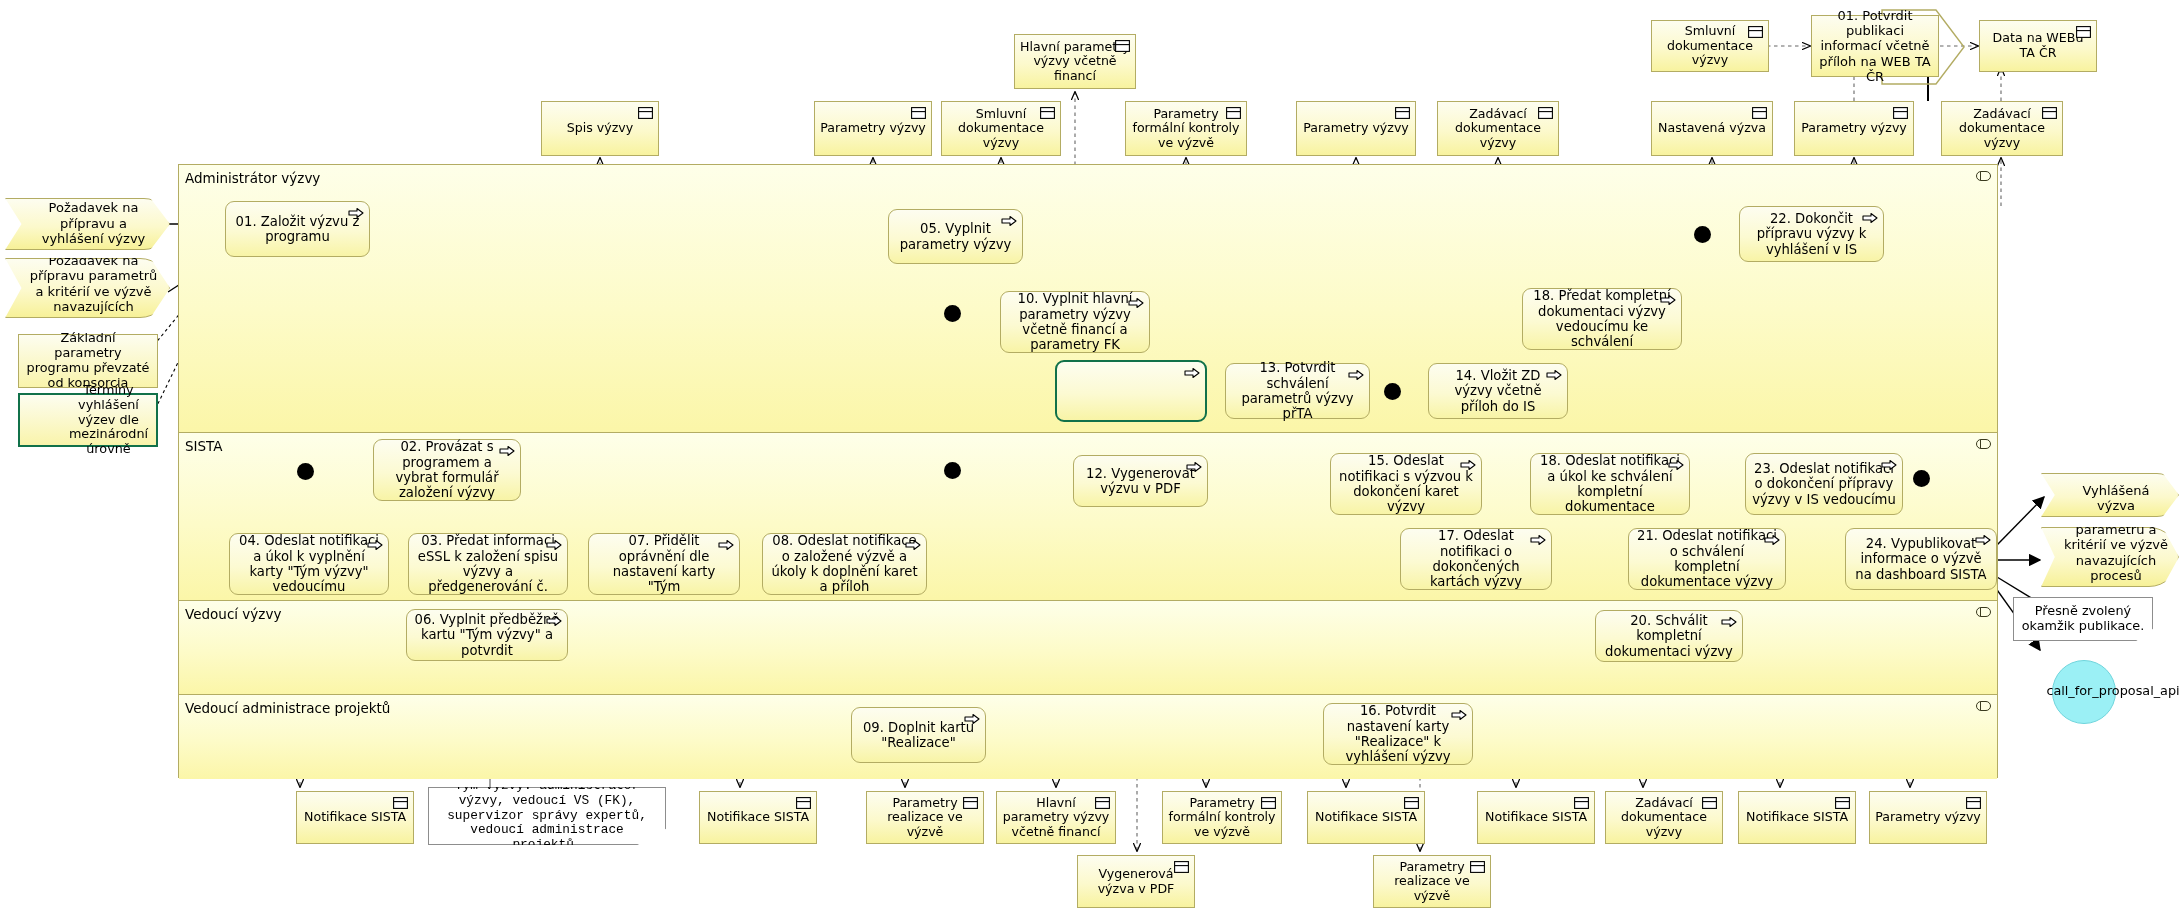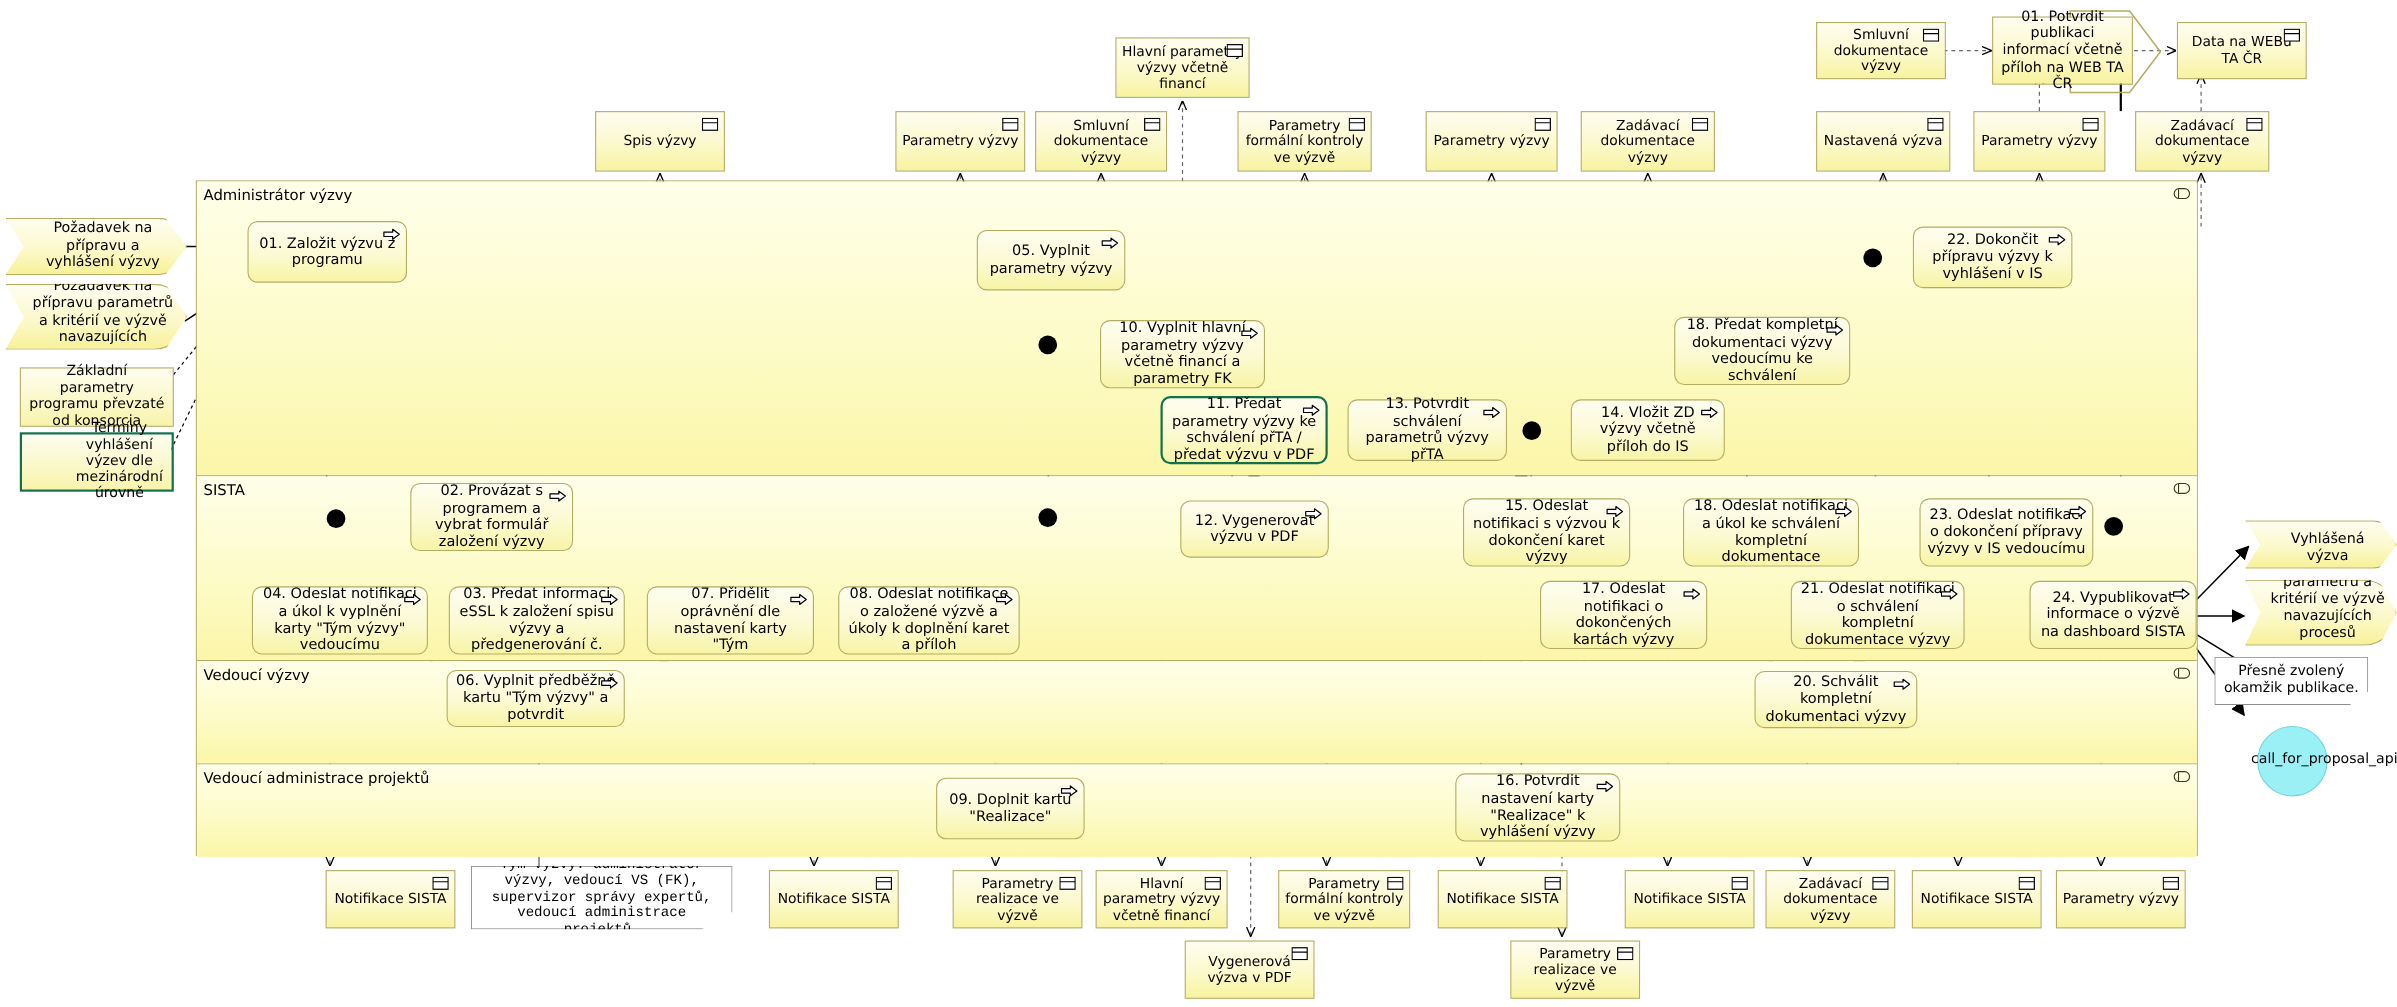--- a/index.html
+++ b/index.html
@@ -338,21 +338,20 @@
       <div class="task" style="left: 1000px; top: 291px; width: 150px; height: 62px;">
         <span class="ticon"><svg viewBox="0 0 16 12" width="16" height="12">
             <path d="M1,4 L9,4 L9,1.5 L15,6 L9,10.5 L9,8 L1,8 Z" fill="#fff" stroke="#000" stroke-width="1.1" stroke-linejoin="round"></path>
           </svg></span>
         <span class="tlabel">10. Vyplnit hlavní parametry výzvy včetně financí a parametry FK</span>
       </div>
       <div class="task highlight" style="left: 1055px; top: 360px; width: 152px; height: 62px;">
         <span class="ticon"><svg viewBox="0 0 16 12" width="16" height="12">
             <path d="M1,4 L9,4 L9,1.5 L15,6 L9,10.5 L9,8 L1,8 Z" fill="#fff" stroke="#000" stroke-width="1.1" stroke-linejoin="round"></path>
           </svg></span>
-        <span class="tlabel">11. Předat parametry výzvy ke schválení přTA / předat výzvu v PDF</span>
       </div>
       <div class="task" style="left: 1073px; top: 455px; width: 135px; height: 52px;">
         <span class="ticon"><svg viewBox="0 0 16 12" width="16" height="12">
             <path d="M1,4 L9,4 L9,1.5 L15,6 L9,10.5 L9,8 L1,8 Z" fill="#fff" stroke="#000" stroke-width="1.1" stroke-linejoin="round"></path>
           </svg></span>
         <span class="tlabel">12. Vygenerovat výzvu v PDF</span>
       </div>
       <div class="task" style="left: 1225px; top: 363px; width: 145px; height: 56px;">
         <span class="ticon"><svg viewBox="0 0 16 12" width="16" height="12">
             <path d="M1,4 L9,4 L9,1.5 L15,6 L9,10.5 L9,8 L1,8 Z" fill="#fff" stroke="#000" stroke-width="1.1" stroke-linejoin="round"></path>

